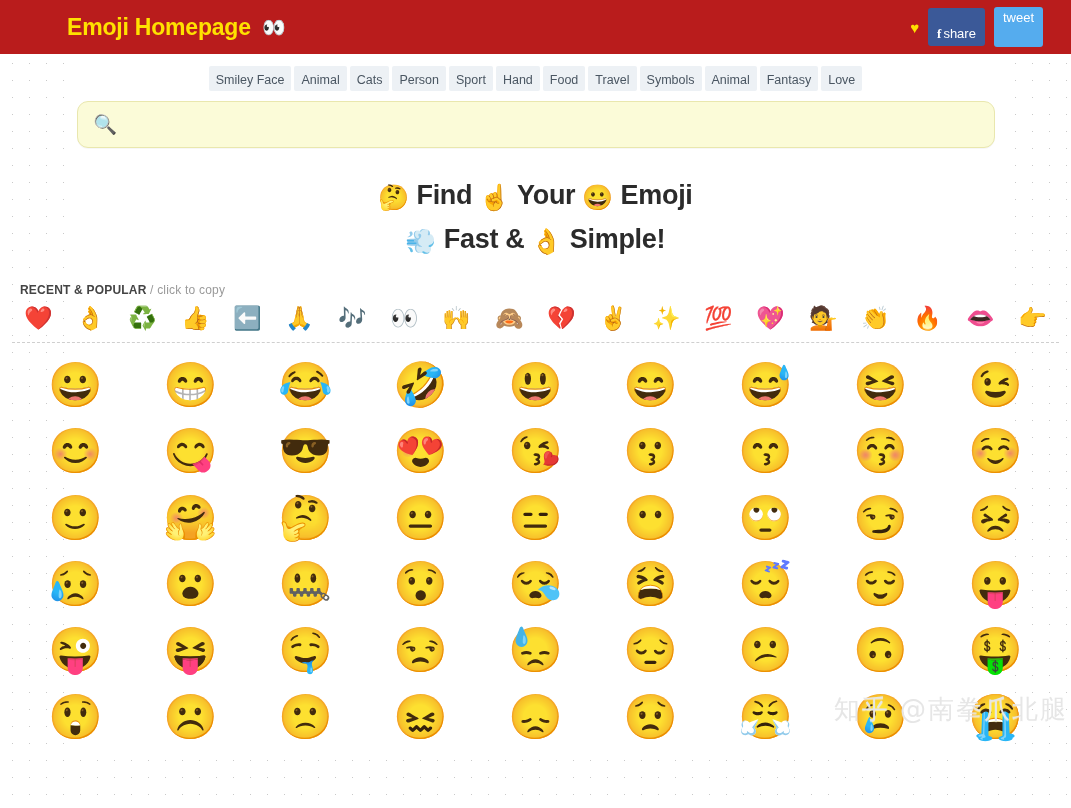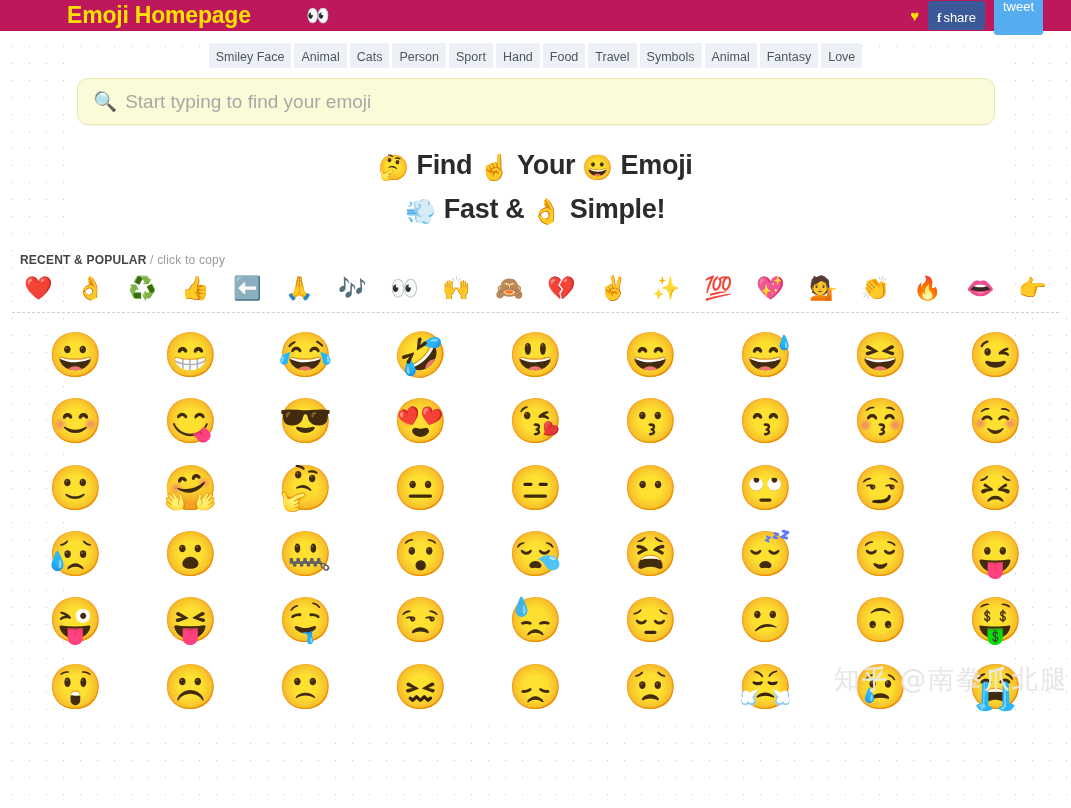--- a/index.html
+++ b/index.html
@@ -14,28 +14,27 @@
     font-family: "Liberation Sans", sans-serif;
     background-color: #ffffff;
     background-image: radial-gradient(circle, #c9c9c9 0.8px, transparent 0.9px);
     background-size: 17px 17px;
     background-position: 4px 4px;
     position: relative;
   }
 
   
   .topbar {
-    height: 31px;
-    background: #be185d;
+    height: 54px;
+    background: #b91c1c;
     display: flex;
     align-items: center;
     padding: 0 28px 0 67px;
     position: relative;
     z-index: 5;
-    gap: 44px;
   }
   .brand {
     color: #ffe100;
     font-size: 23px;
     font-weight: bold;
     letter-spacing: -0.2px;
     white-space: nowrap;
   }
   .brand-eyes {
     font-size: 19px;
@@ -50,21 +49,21 @@
   }
   .heart-btn {
     color: #ffe100;
     font-size: 15px;
     line-height: 1;
   }
   .fb-share {
     background: #3b5998;
     color: #ffffff;
     font-size: 13px;
-    padding: 9px 9px 4px;
+    padding: 18px 9px 4px;
     border-radius: 3px;
     line-height: 1.25;
     white-space: nowrap;
   }
   .fb-share b { font-family: "Liberation Serif", serif; margin-right: 2px; }
   .tweet-btn {
     background: #55acee;
     color: #ffffff;
     font-size: 13px;
     padding: 3px 9px 20px;
@@ -140,21 +139,21 @@
     background: transparent;
     font-family: "Liberation Sans", sans-serif;
     font-size: 19px;
     color: #333;
   }
   .search-input::placeholder { color: #a8a8a8; }
 
   
   .headline {
     text-align: center;
-    margin-top: 19px;
+    margin-top: 26px;
     font-size: 27px;
     font-weight: bold;
     color: #2b2b2b;
     line-height: 1.58;
     letter-spacing: -0.3px;
   }
   .headline .e { font-weight: normal; font-size: 25px; vertical-align: -2px; }
 
   
   .recent-label {
@@ -242,21 +241,20 @@
       <a href="#">Travel</a>
       <a href="#">Symbols</a>
       <a href="#">Animal</a>
       <a href="#">Fantasy</a>
       <a href="#">Love</a>
     </div>
 
     <div class="searchwrap">
       <div class="searchbox">
         <span class="search-icon">🔎</span>
-        <input class="search-input" type="text" placeholder="Start typing to find your emoji" style="">
       </div>
     </div>
 
     <div class="headline">
       <div>
         <span class="e">🤔</span>
         <span>Find</span>
         <span class="e">☝</span>
         <span>Your</span>
         <span class="e">😀</span>

